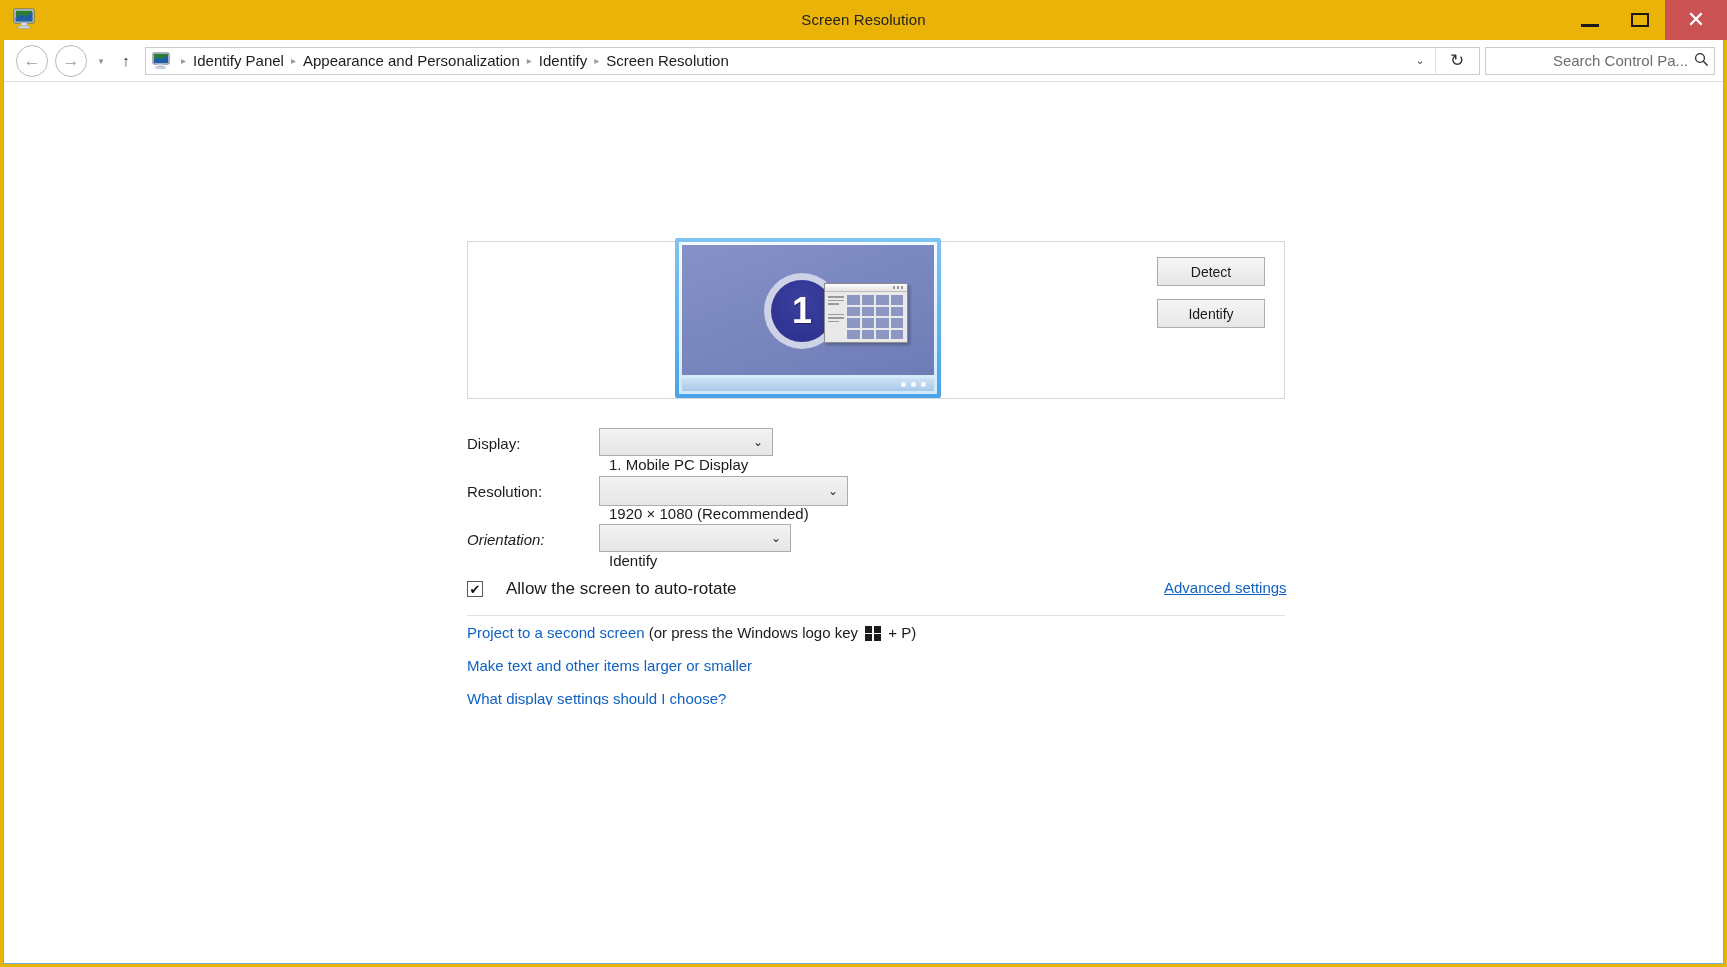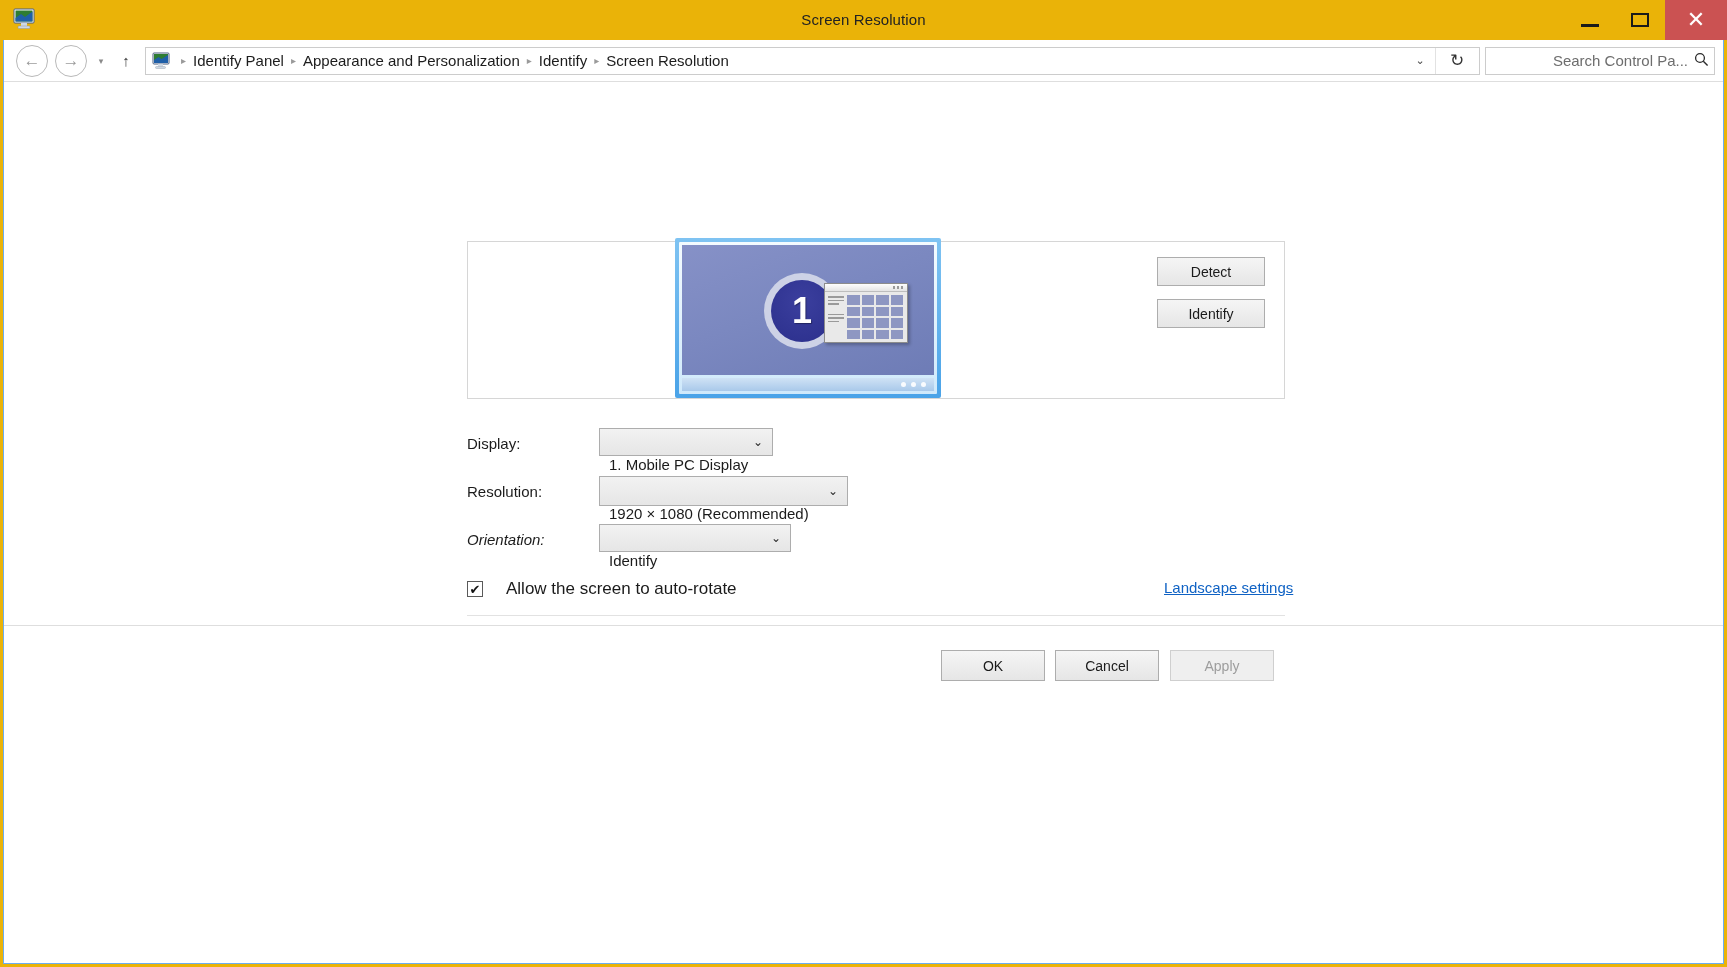--- a/index.html
+++ b/index.html
@@ -404,32 +404,27 @@
         <span class="val">Identify</span>
         <span class="car">⌄</span>
       </div>
 
       <div class="chk-row">
         <span class="chk">
           <span>✔</span>
         </span>
         <span class="chk-lbl">Allow the screen to auto-rotate</span>
       </div>
-      <a class="adv-link" href="#">Landscape settings</a>
+      <a class="adv-link" href="#">Advanced settings</a>
 
       <div class="divider"></div>
 
       <div class="lnk lnk-project">
         <a href="#" style="color:#0f62c4;text-decoration:none">Project to a second screen</a><span class="proj-rest"> (or press the Windows logo key </span><i class="winkey"></i><span class="proj-rest"> + P)</span>
       </div>
       <a class="lnk lnk-maketext" href="#" style="text-decoration:none">Make text and other items larger or smaller</a>
       <a class="lnk lnk-what" href="#" style="text-decoration:none">What display settings should I choose?</a>
     </div>
 
-    <div class="footer">
-      <div class="btn ok-btn">OK</div>
-      <div class="btn cancel-btn">Cancel</div>
-      <div class="btn apply-btn disabled">Apply</div>
-    </div>
 
     <div class="blank"></div>
   </div>
 </div>
 
 </body></html>

